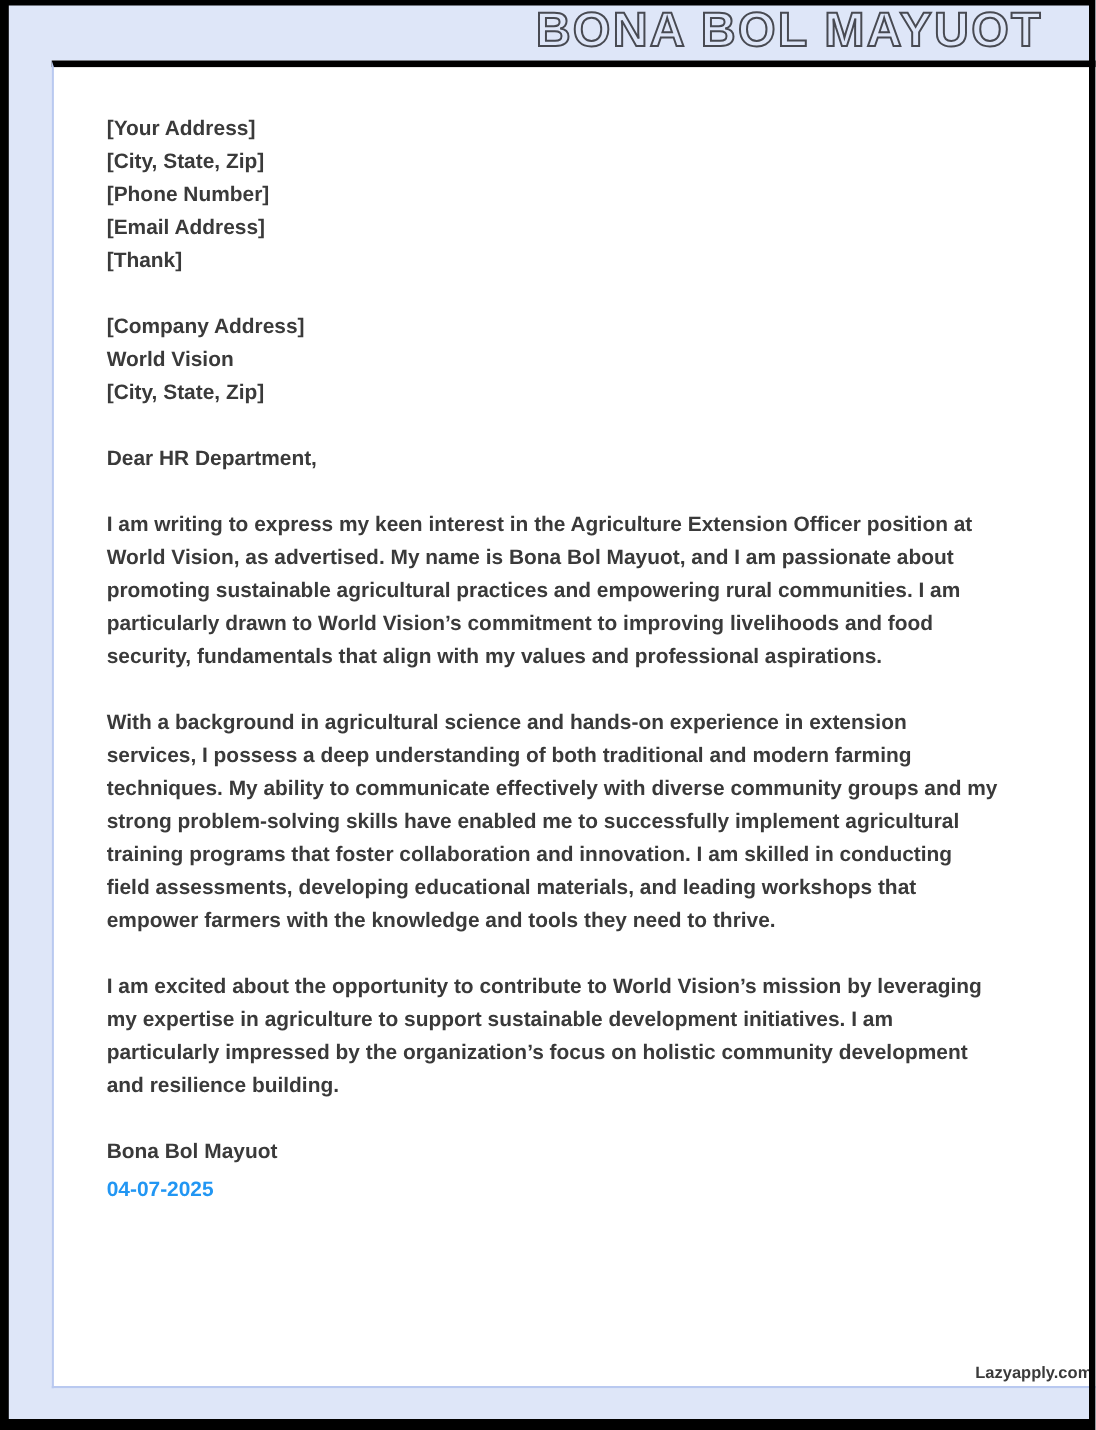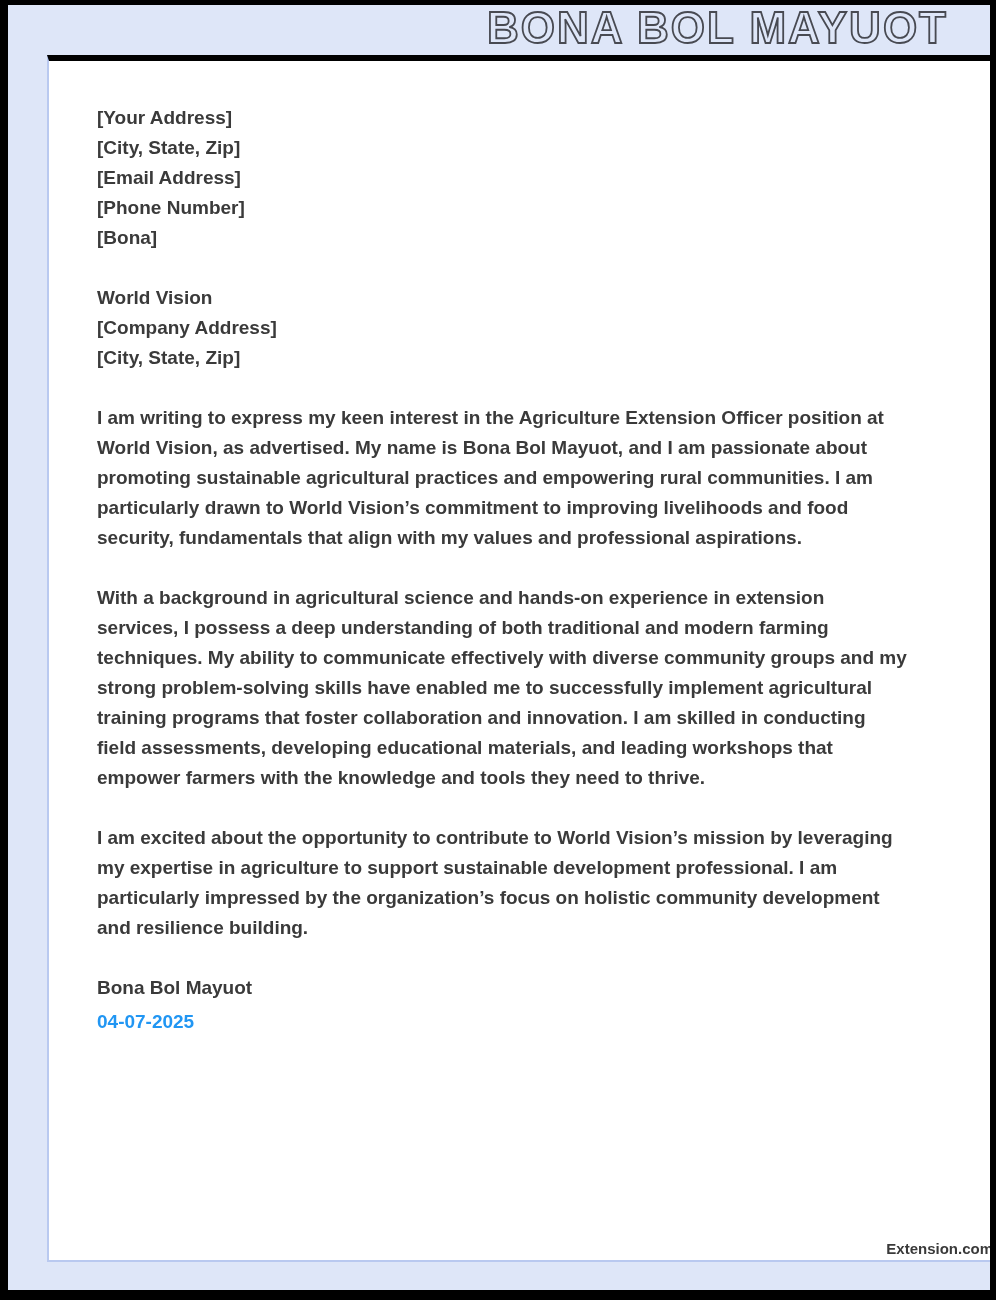--- a/index.html
+++ b/index.html
@@ -98,40 +98,41 @@
 <body>
 
 <div class="title">BONA BOL MAYUOT</div>
 
 <div class="page">
   <div class="content">
 
     <div class="block">
       <div>[Your Address]</div>
       <div>[City, State, Zip]</div>
+      <div>[Phone Number]</div>
       <div>[Email Address]</div>
-      <div>[Phone Number]</div>
-      <div>[Bona]</div>
+      <div>[Thank]</div>
     </div>
 
     <div class="block">
+      <div>[Company Address]</div>
       <div>World Vision</div>
-      <div>[Company Address]</div>
       <div>[City, State, Zip]</div>
     </div>
 
+    <div class="block">Dear HR Department,</div>
 
     <p>I am writing to express my keen interest in the Agriculture Extension Officer position at World Vision, as advertised. My name is Bona Bol Mayuot, and I am passionate about promoting sustainable agricultural practices and empowering rural communities. I am particularly drawn to World Vision’s commitment to improving livelihoods and food security, fundamentals that align with my values and professional aspirations.</p>
     <p>With a background in agricultural science and hands-on experience in extension services, I possess a deep understanding of both traditional and modern farming techniques. My ability to communicate effectively with diverse community groups and my strong problem-solving skills have enabled me to successfully implement agricultural training programs that foster collaboration and innovation. I am skilled in conducting field assessments, developing educational materials, and leading workshops that empower farmers with the knowledge and tools they need to thrive.</p>
-    <p>I am excited about the opportunity to contribute to World Vision’s mission by leveraging my expertise in agriculture to support sustainable development professional. I am particularly impressed by the organization’s focus on holistic community development and resilience building.</p>
+    <p>I am excited about the opportunity to contribute to World Vision’s mission by leveraging my expertise in agriculture to support sustainable development initiatives. I am particularly impressed by the organization’s focus on holistic community development and resilience building.</p>
 
 
     <div>
       <div class="sig-name">Bona Bol Mayuot</div>
       <a class="date-link">04-07-2025</a>
     </div>
 
   </div>
 
-  <div class="watermark">Extension.com</div>
+  <div class="watermark">Lazyapply.com</div>
 </div>
 
 <div class="frame"></div>
 
 </body></html>

